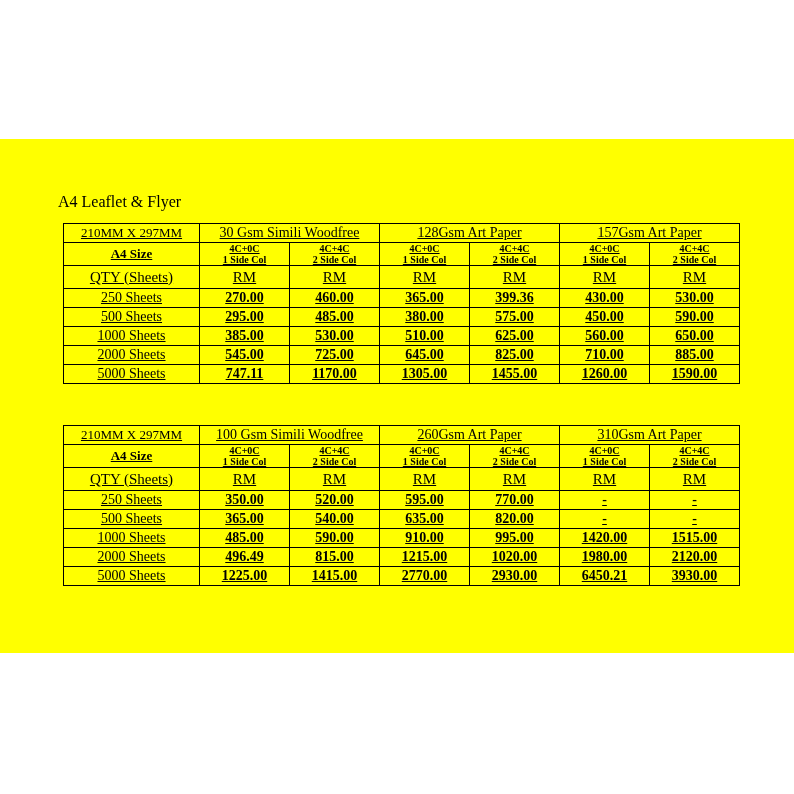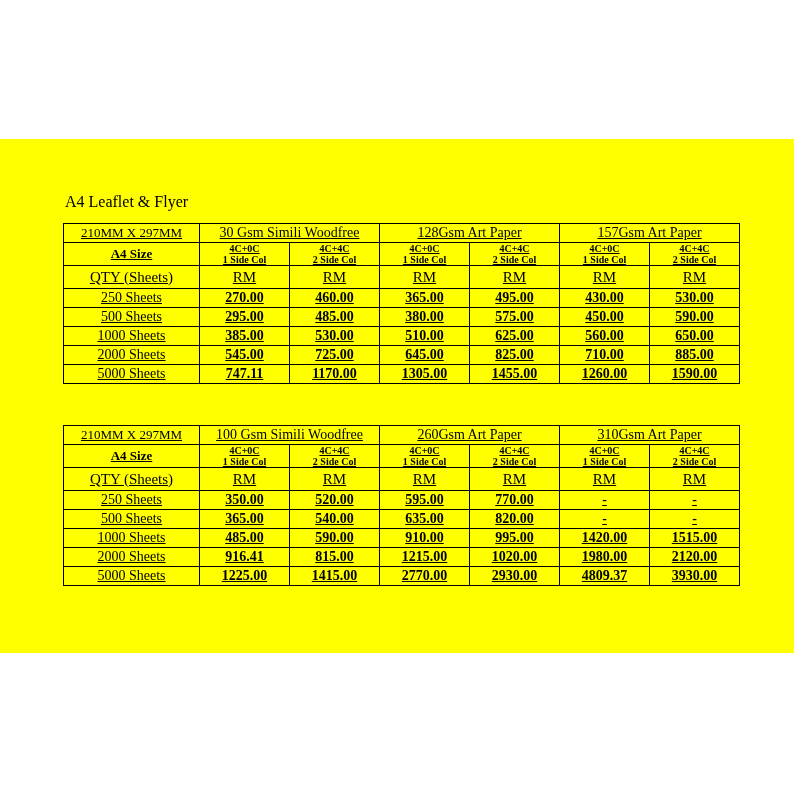--- a/index.html
+++ b/index.html
@@ -1,19 +1,19 @@
 <!DOCTYPE html>
 <html style="--band: #ffff00; --page-bg: #ffffff; --grid: #000000; --text: #000000; --value: #000080;"><head>
 <meta charset="utf-8">
 <style>
   html,body{margin:0;padding:0;background:#fff;}
   .canvas{position:relative;width:794px;height:794px;background:var(--page-bg,#ffffff);
           overflow:hidden;font-family:"Liberation Serif",serif;}
   .band{position:absolute;left:0;top:139px;width:794px;height:514px;background:var(--band,#ffff00);}
-  .title{position:absolute;left:65px;top:193px;font-size:16px;color:var(--text,#000000);}
+  .title{position:absolute;left:58px;top:193px;font-size:16px;color:var(--text,#000000);}
   table.pt{position:absolute;left:63px;width:676px;border-collapse:collapse;table-layout:fixed;text-decoration:underline;}
   table.pt td{border:1px solid var(--grid,#000000);text-align:center;vertical-align:middle;
               padding:0;color:var(--text,#000000);line-height:1.1;overflow:hidden;white-space:nowrap;}
   col.c0{width:136px;}
   col.cc{width:90px;}
   tr.r-paper td{height:18px;font-size:14px;}
   tr.r-paper td.sz{font-size:13px;}
   tr.r-sub td{height:22px;font-size:10px;font-weight:bold;line-height:11px;}
   tr.r-sub td.size-name{font-size:13px;line-height:16px;}
   tr.r-qty td{height:22px;font-size:15px;}
@@ -80,21 +80,21 @@
       <td>RM</td>
       <td>RM</td>
       <td>RM</td>
       <td>RM</td>
     </tr>
     <tr class="r-data">
       <td>250 Sheets</td>
       <td class="val">270.00</td>
       <td class="val">460.00</td>
       <td class="val">365.00</td>
-      <td class="val">495.00</td>
+      <td class="val">399.36</td>
       <td class="val">430.00</td>
       <td class="val">530.00</td>
     </tr>
     <tr class="r-data">
       <td>500 Sheets</td>
       <td class="val">295.00</td>
       <td class="val">485.00</td>
       <td class="val">380.00</td>
       <td class="val">575.00</td>
       <td class="val">450.00</td>
@@ -205,31 +205,31 @@
       <td>1000 Sheets</td>
       <td class="val">485.00</td>
       <td class="val">590.00</td>
       <td class="val">910.00</td>
       <td class="val">995.00</td>
       <td class="val">1420.00</td>
       <td class="val">1515.00</td>
     </tr>
     <tr class="r-data">
       <td>2000 Sheets</td>
-      <td class="val">916.41</td>
+      <td class="val">496.49</td>
       <td class="val">815.00</td>
       <td class="val">1215.00</td>
       <td class="val">1020.00</td>
       <td class="val">1980.00</td>
       <td class="val">2120.00</td>
     </tr>
     <tr class="r-data">
       <td>5000 Sheets</td>
       <td class="val">1225.00</td>
       <td class="val">1415.00</td>
       <td class="val">2770.00</td>
       <td class="val">2930.00</td>
-      <td class="val">4809.37</td>
+      <td class="val">6450.21</td>
       <td class="val">3930.00</td>
     </tr>
   </tbody>
     </table>
 </div>
 
 </body></html>

